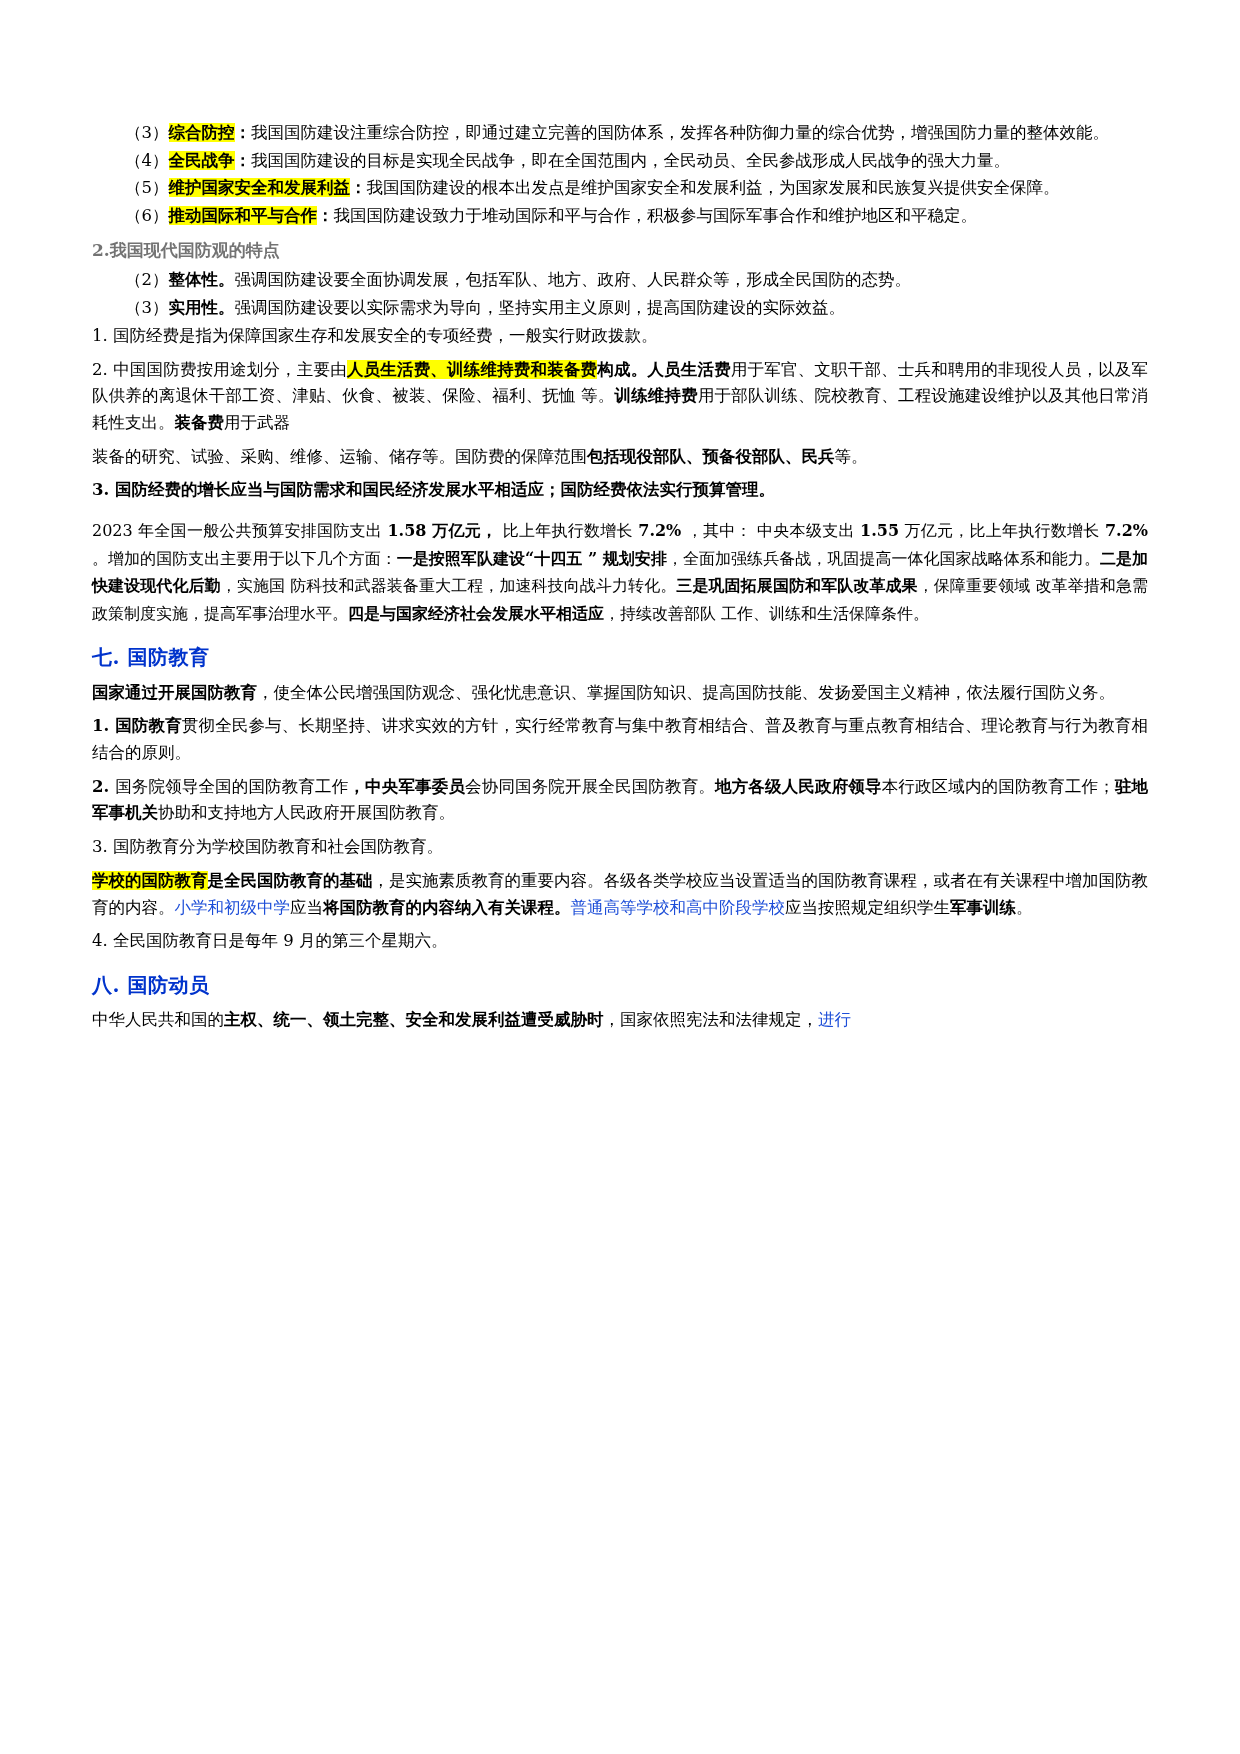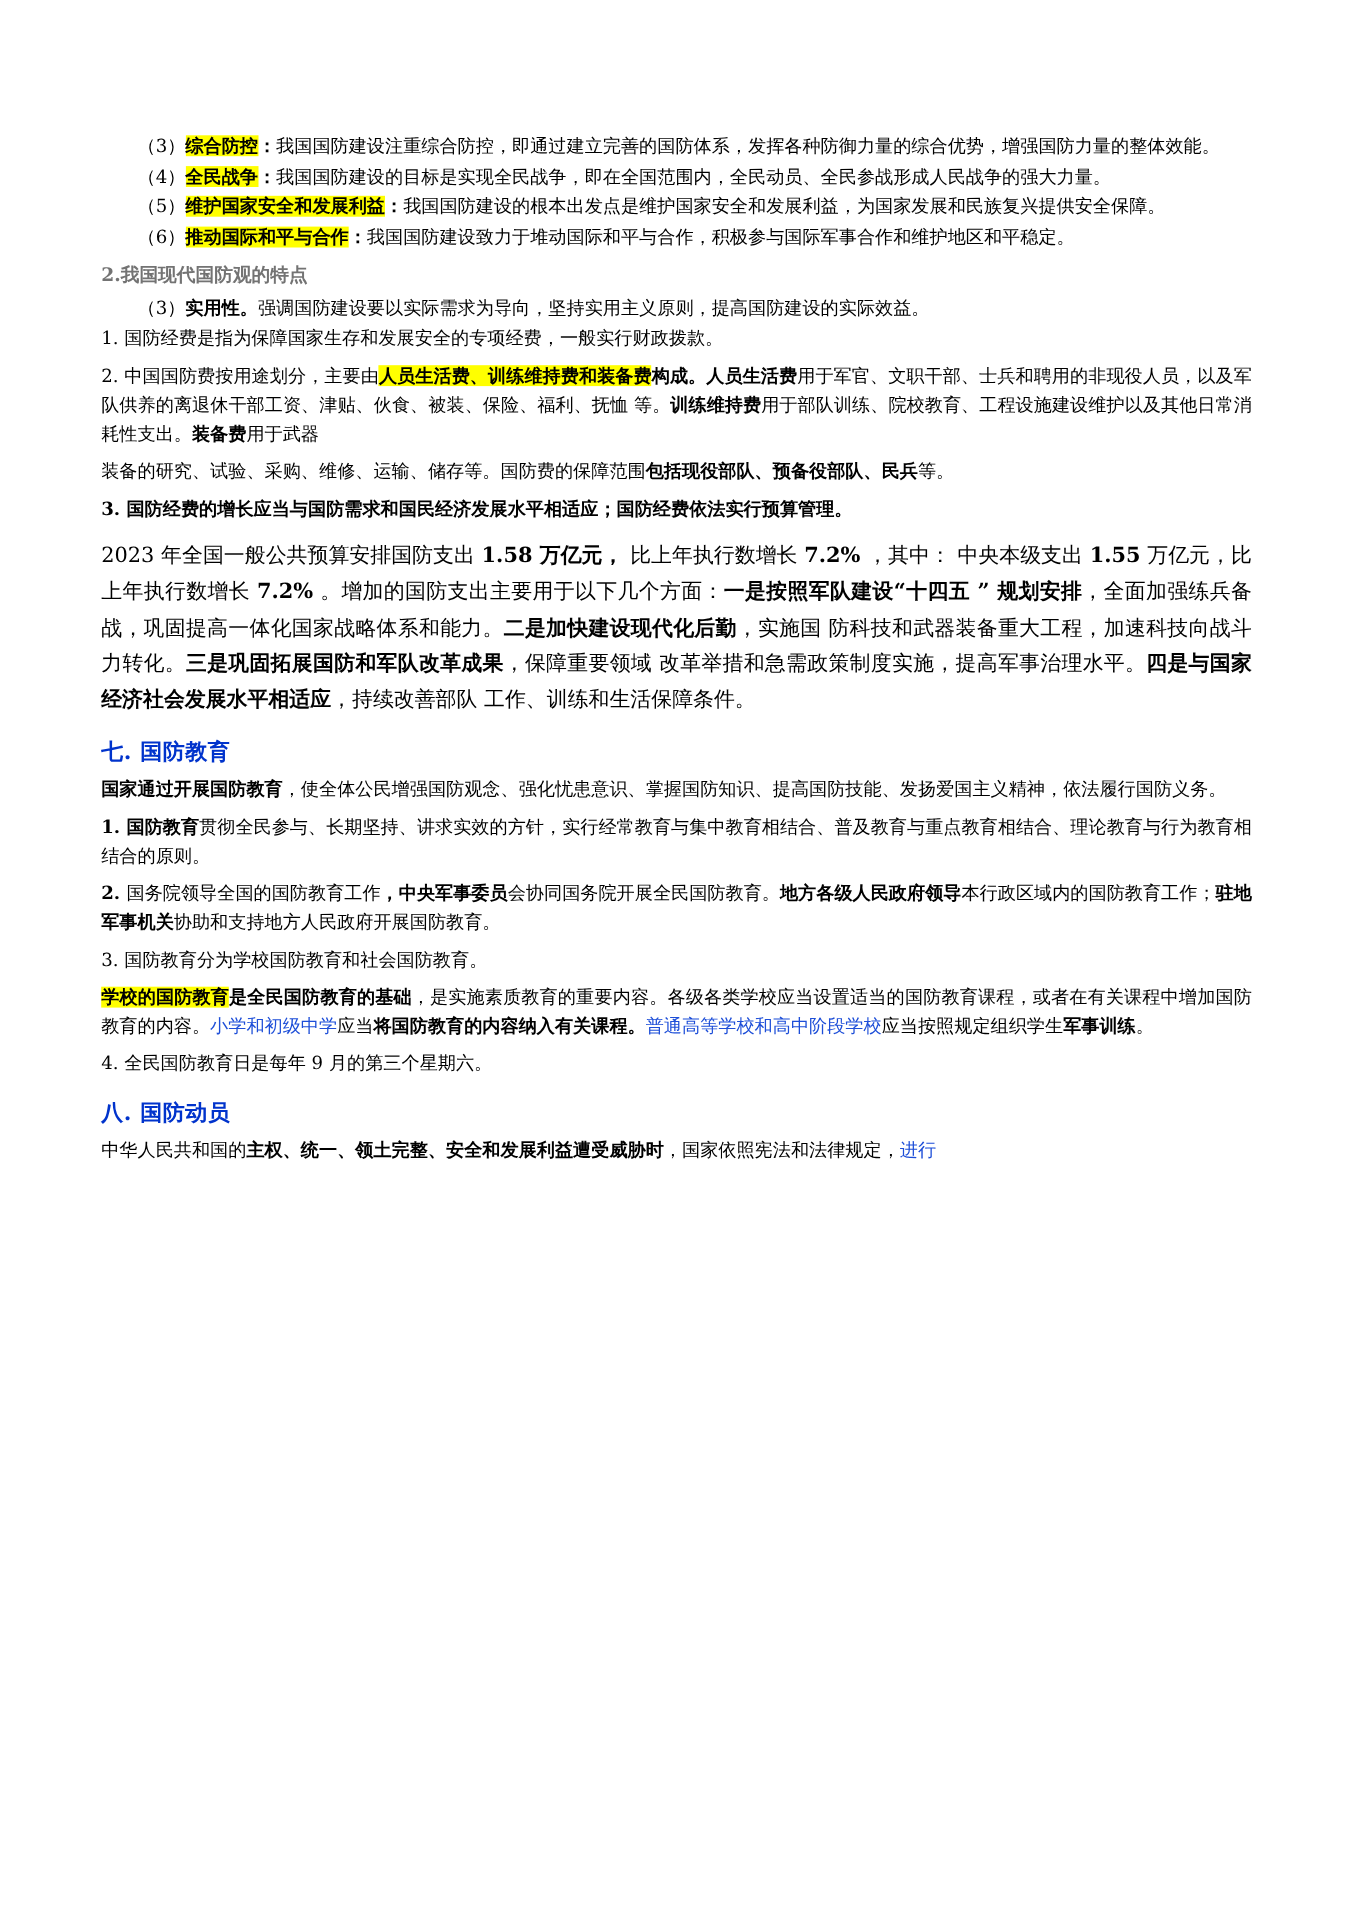--- a/index.html
+++ b/index.html
@@ -20,21 +20,21 @@
     overflow: hidden;
   }
   .doc {
     font-size: 16.5px;
     line-height: 1.62;
     color: #000000;
     text-align: justify;
     text-justify: inter-ideograph;
   }
   p {
-    margin: 0 14px 1px 0;
+    margin: 0 4px 1px 0;
   }
   .indent {
     text-indent: 2em;
   }
   .gap-sm { margin-bottom: 7px; }
   .gap-md { margin-bottom: 13px; }
 
   
   .sec-head {
     color: #0033cc;
@@ -53,40 +53,41 @@
   
   .hl {
     background: #ffff00;
     font-weight: bold;
   }
   .red { color: #1d4ed8; }
   .red-b { color: #000000; font-weight: normal; }
   .b { font-weight: bold; }
 
   .big-block {
-    font-size: 19px;
+    font-size: 16px;
     line-height: 1.72;
   }
 </style>
 </head>
 <body>
 
 <div class="page">
   <div class="doc">
 
     <p class="indent"><span>（3）</span><span class="hl">综合防控</span><span class="b">：</span><span>我国国防建设注重综合防控，即通过建立完善的国防体系，发挥各种防御力量的综合优势，增强国防力量的整体效能。</span></p>
 
     <p class="indent"><span>（4）</span><span class="hl">全民战争</span><span class="b">：</span><span>我国国防建设的目标是实现全民战争，即在全国范围内，全民动员、全民参战形成人民战争的强大力量。</span></p>
 
     <p class="indent"><span>（5）</span><span class="hl">维护国家安全和发展利益</span><span class="b">：</span><span>我国国防建设的根本出发点是维护国家安全和发展利益，为国家发展和民族复兴提供安全保障。</span></p>
 
     <p class="indent gap-sm"><span>（6）</span><span class="hl">推动国际和平与合作</span><span class="b">：</span><span>我国国防建设致力于堆动国际和平与合作，积极参与国际军事合作和维护地区和平稳定。</span></p>
 
     <p class="sub-head-red">2.我国现代国防观的特点</p>
 
+    <p class="indent"><span>（2）</span><span class="b">整体性</span><span class="b">。</span><span>强调国防建设要全面协调发展，包括军队、地方、政府、人民群众等，形成全民国防的态势。</span></p>
     <p class="indent"><span>（3）</span><span class="b">实用性</span><span class="b">。</span><span>强调国防建设要以实际需求为导向，坚持实用主义原则，提高国防建设的实际效益。</span></p>
 
 
     <p class="gap-sm"><span>1. 国防经费是指</span><span class="red-b">为保障国家生存和发展安全</span><span>的专项经费，一般</span><span class="red-b">实行财政拨款</span><span class="red-b">。</span></p>
 
     <p class="gap-sm"><span>2. 中国国防费按用途划分，主要由</span><span class="hl">人员生活费、训练维持费和装备费</span><span class="b">构成。</span><span class="b">人员生活费</span><span>用于军官、文职干部、士兵和聘用的非现役人员，</span><span>以及军队供养的离退休干部工资、津贴、伙食、被装、保险、福利、抚恤 等。</span><span class="b">训练维持费</span><span>用于部队训练、院校教育、工程设施建设维护以及其他日常消耗性支出。</span><span class="b">装备费</span><span>用于武器</span></p>
     <p class="gap-sm"><span>装备的研究、试验、采购、维修、运输、储存等。国防费的保障范围</span><span class="b">包括现役部队、预备役部队、民兵</span><span>等。</span></p>
 
     <p class="gap-md"><span class="b">3. 国防经费的</span><span class="b">增长应当与国防需求和国民经济发展水平相适应</span><span class="b">；国防经费依法</span><span class="b">实行预算管理</span><span class="b">。</span></p>
 

